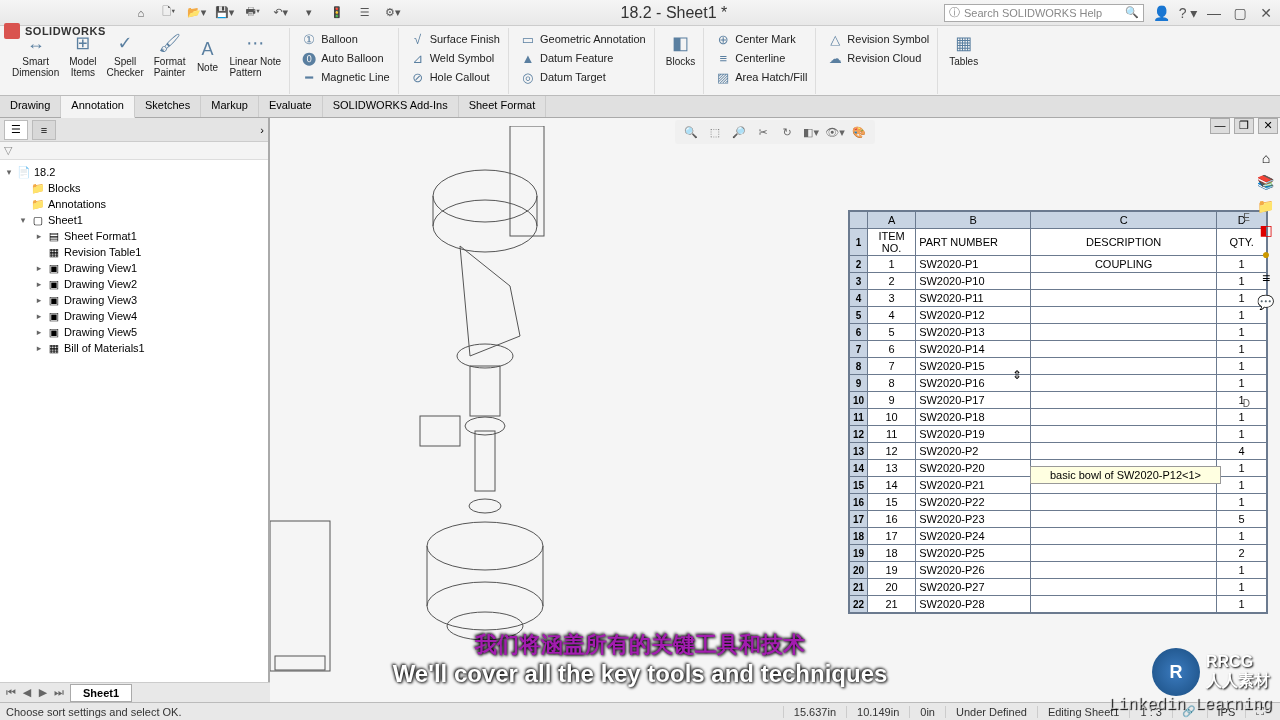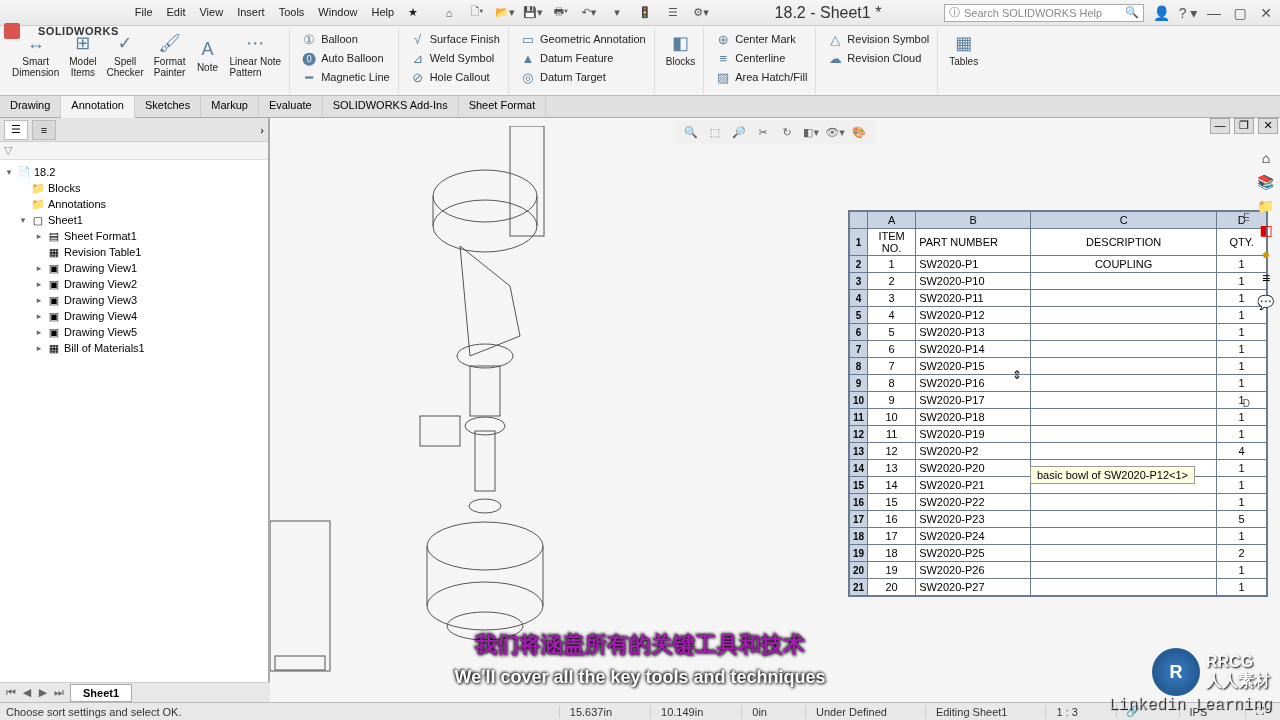--- a/index.html
+++ b/index.html
@@ -1,20 +1,20 @@
 <!DOCTYPE html>
 <html><head>
 <meta charset="utf-8">
 <style>
   * { box-sizing: border-box; margin: 0; padding: 0; font-family: "Segoe UI", Tahoma, sans-serif; }
   body { width: 1280px; height: 720px; background: #e8e8e8; overflow: hidden; position: relative; font-size: 11px; }
   
   
   .titlebar { height: 26px; background: linear-gradient(#f5f5f5,#e8e8e8); display: flex; align-items: center; padding: 0 4px; border-bottom: 1px solid #ccc; }
-  .logo { display: flex; align-items: center; gap: 18px; margin-right: 10px; margin-top: 36px; }
+  .logo { display: flex; align-items: center; gap: 5px; margin-right: 10px; margin-top: 36px; }
   .logo-icon { width: 16px; height: 16px; background: #d9534f; border-radius: 2px; display:inline-block; }
   .logo-text { font-weight: bold; font-size: 11px; color: #333; letter-spacing: 0.5px;}
   .menubar { display: flex; gap: 2px; }
   .menubar span { padding: 3px 6px; cursor: default; color:#222; }
   .qat { display:flex; gap:6px; margin-left:14px; align-items:center;}
   .qat-icon { width:22px; height:22px; display:flex; align-items:center; justify-content:center; color:#555;}
   .doc-title { flex:1; text-align:center; color:#333; font-size:16px;}
   .search-help { width:200px; height:18px; border:1px solid #aaa; background:#fff; font-size:11px; padding:0 4px; color:#888; display:flex; align-items:center; gap:4px;}
   .winbtns { display:flex; gap:6px; margin-left:8px;}
   .winbtns span { width:20px; text-align:center; cursor:default; font-size:14px; color:#555;}
@@ -56,60 +56,50 @@
   
   .bom { position:absolute; left:578px; top:92px; border:1px solid #6b7a8f; background:#fff; font-size:11px;}
   .bom table { border-collapse:collapse;}
   .bom th, .bom td { border:1px solid #6b7a8f; padding:1px 3px; text-align:center; height:17px; font-size:11px;}
   .bom .rowhdr { background:#c8d4e3; width:18px; font-size:10px;}
   .bom .colhdr { background:#c8d4e3; font-weight:normal;}
   .bom-header-row td, .bom-header-row th { background:#c8d4e3; font-weight:normal; }
   .col-item { width:48px;} .col-part { width:115px; text-align:left; padding-left:4px;} .col-desc { width:186px;} .col-qty { width:50px;}
   .bom td.col-part { text-align:left;}
   
-  .tooltip { position:absolute; left:760px; top:348px; background:#ffffe1; border:1px solid #999; padding:2px 6px; font-size:11px; z-index:10;}
+  .tooltip { position:absolute; left:760px; top:348px; background:#ffffe1; border:1px solid #999; padding:2px 19px; font-size:11px; z-index:10;}
   .cursor-indicator { position:absolute; left:742px; top:250px; font-size:12px; z-index:9;}
   
   .right-rail { position:absolute; right:2px; top:30px; width:22px; display:flex; flex-direction:column; gap:4px;}
   .right-rail span { width:20px; height:20px; display:flex; align-items:center; justify-content:center; font-size:14px; cursor:default;}
   .triad-letter { position:absolute; font-size:10px; color:#555;}
   
   .subtitle-ch { position:absolute; left:50%; transform:translateX(-50%); bottom:60px; color:#a21caf; font-size:22px; font-weight:bold; text-shadow:1px 1px 3px #000, -1px -1px 3px #000; z-index:20;}
-  .subtitle-en { position:absolute; left:50%; transform:translateX(-50%); bottom:32px; color:#fff; font-size:18px; font-weight:bold; text-shadow:1px 1px 3px #000, -1px -1px 3px #000; z-index:20;}
+  .subtitle-en { position:absolute; left:50%; transform:translateX(-50%); bottom:32px; color:#fff; font-size:24px; font-weight:bold; text-shadow:1px 1px 3px #000, -1px -1px 3px #000; z-index:20;}
   .wm-logo { position:absolute; right:10px; bottom:24px; display:flex; align-items:center; gap:6px; z-index:21;}
   .wm-badge { width:48px; height:48px; border-radius:50%; background:radial-gradient(#3b7bbf,#1a4d80); display:flex; align-items:center; justify-content:center; color:#fff; font-weight:bold; font-size:18px;}
   .wm-text { color:#fff; font-size:16px; font-weight:bold; text-shadow:1px 1px 2px #000;}
   .attr { position:absolute; right:8px; bottom:6px; color:rgba(255,255,255,0.55); font-size:16px; z-index:22; text-shadow:1px 1px 1px #000;font-family:Liberation Mono, monospace;}
   
   .sheet-tabs { position:absolute; left:0; bottom:18px; height:20px; width:270px; display:flex; align-items:center; background:#e8e8e8; border-top:1px solid #ccc;}
   .sheet-nav { display:flex; gap:2px; padding:0 4px;}
   .sheet-nav span { width:14px; text-align:center; color:#666; cursor:default;}
   .sheet-tab { padding:2px 12px; background:#fff; border:1px solid #aaa; font-size:11px; font-weight:bold;}
   
-  .statusbar { position:absolute; left:0; right:0; bottom:0; height:18px; background:#e8e8e8; border-top:1px solid #bbb; display:flex; align-items:center; font-size:11px; color:#333; padding:0 6px;gap:28px;}
+  .statusbar { position:absolute; left:0; right:0; bottom:0; height:18px; background:#e8e8e8; border-top:1px solid #bbb; display:flex; align-items:center; font-size:11px; color:#333; padding:0 6px;}
   .statusbar .sb-left { flex:1;}
   .statusbar .sb-cell { padding:0 10px; border-left:1px solid #ccc;}
 </style>
 </head>
 <body>
 
 <div class="titlebar">
   <div class="logo">
     <span class="logo-icon"></span>
     <span class="logo-text">SOLIDWORKS</span>
-  </div>
-  <div class="menubar">
-    <span>File</span>
-    <span>Edit</span>
-    <span>View</span>
-    <span>Insert</span>
-    <span>Tools</span>
-    <span>Window</span>
-    <span>Help</span>
-    <span>★</span>
   </div>
   <div class="qat">
     <span class="qat-icon">⌂</span>
     <span class="qat-icon">🗋▾</span>
     <span class="qat-icon">📂▾</span>
     <span class="qat-icon">💾▾</span>
     <span class="qat-icon">🖶▾</span>
     <span class="qat-icon">↶▾</span>
     <span class="qat-icon">▾</span>
     <span class="qat-icon">🚦</span>
@@ -528,20 +518,27 @@
               <td class="col-desc"></td>
               <td class="col-qty">1</td>
             </tr>
             <tr>
               <th class="rowhdr">21</th>
               <td class="col-item">20</td>
               <td class="col-part">SW2020-P27</td>
               <td class="col-desc"></td>
               <td class="col-qty">1</td>
             </tr>
+            <tr>
+              <th class="rowhdr">22</th>
+              <td class="col-item">21</td>
+              <td class="col-part">SW2020-P28</td>
+              <td class="col-desc"></td>
+              <td class="col-qty">1</td>
+            </tr>
           </tbody>
         </table>
     </div>
 
     <div class="cursor-indicator">⇕</div>
     <div class="tooltip">basic bowl of SW2020-P12&lt;1&gt;</div>
 
     <div class="right-rail">
       <span>⌂</span>
       <span>📚</span>

